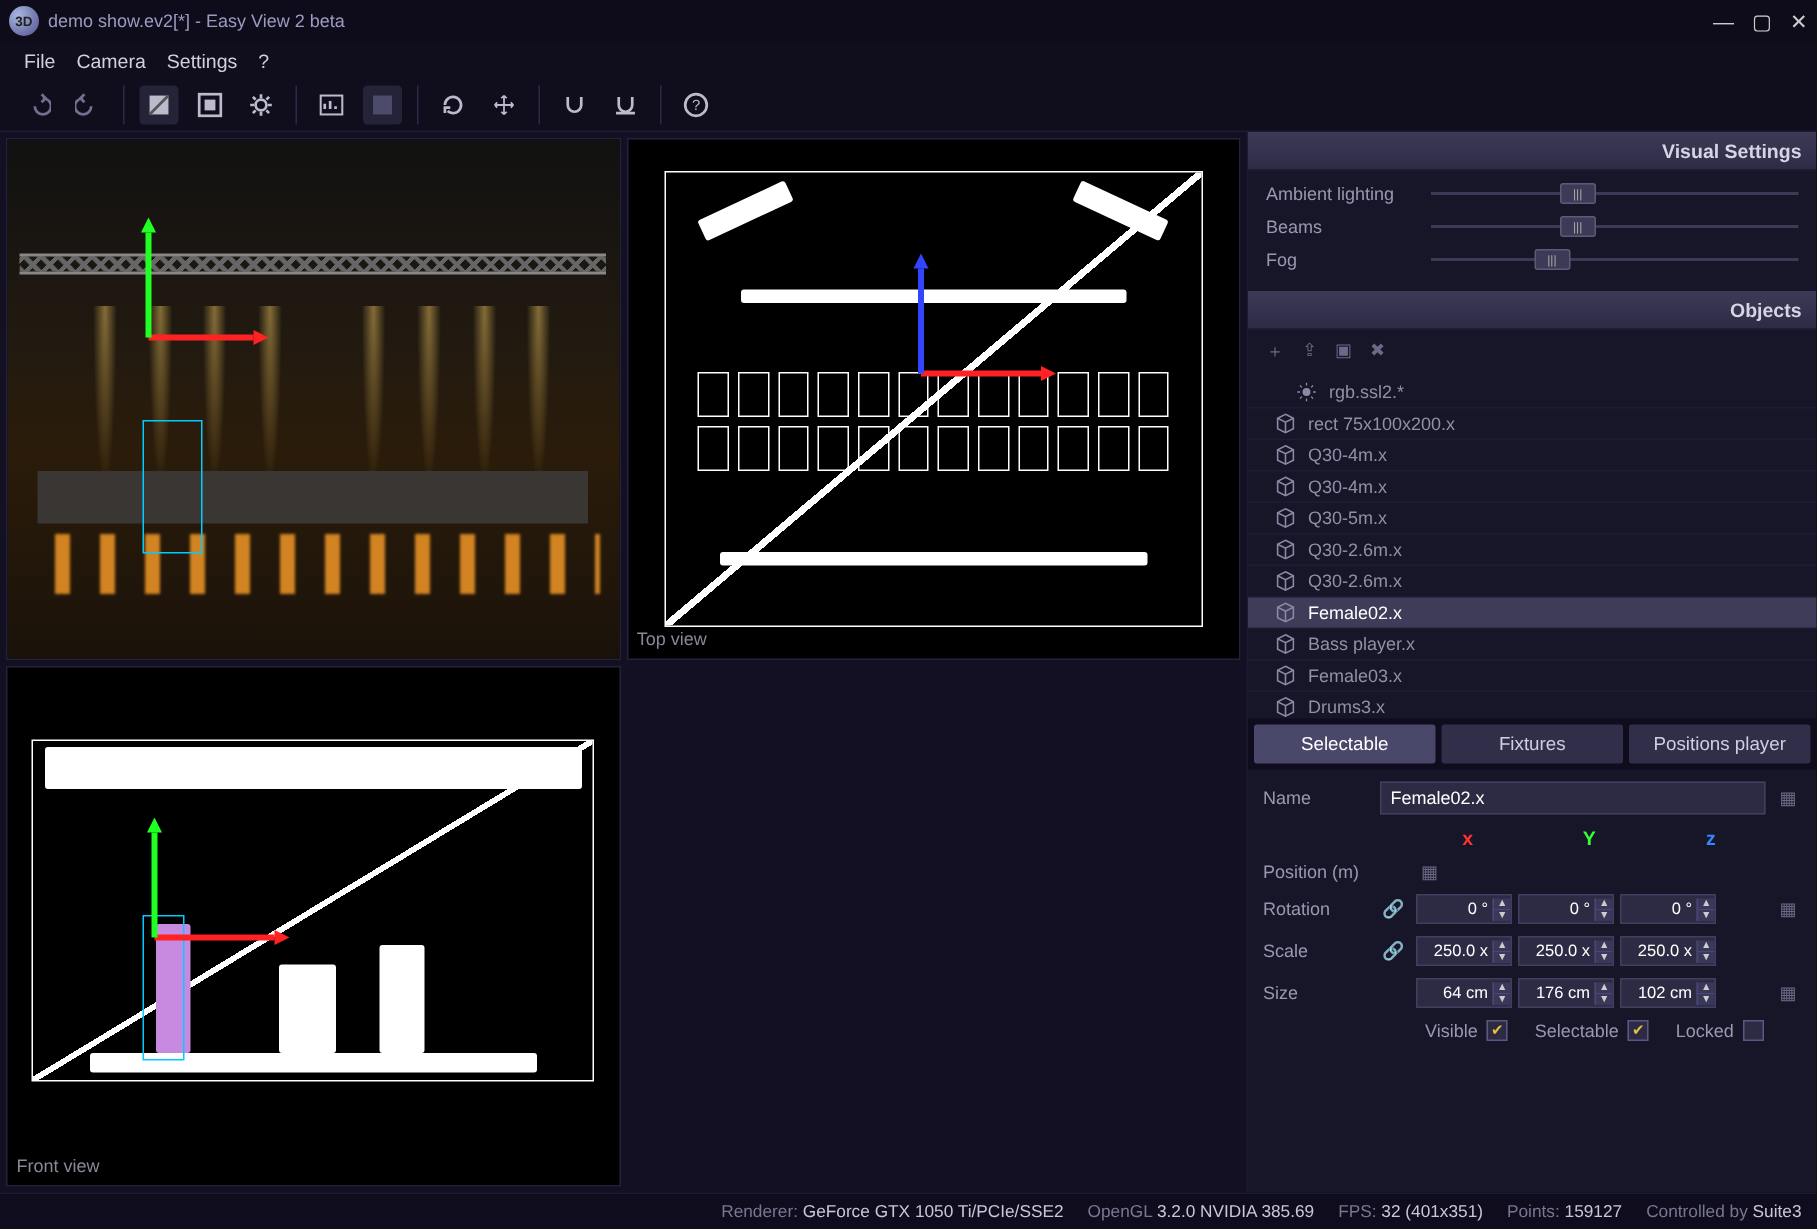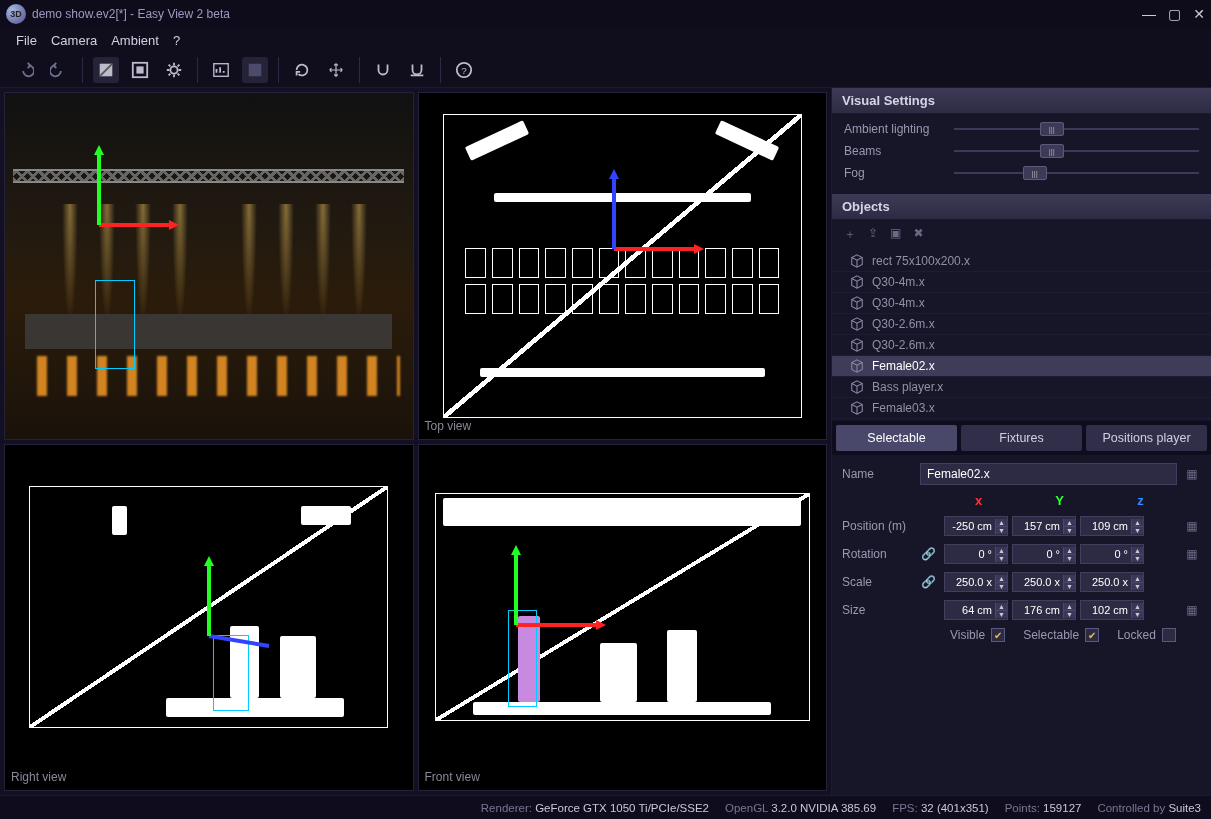--- a/index.html
+++ b/index.html
@@ -158,20 +158,21 @@
     border-left: 1px solid #1c1a30;
     overflow: hidden;
   }
   .panel-header {
     background: linear-gradient(to bottom, #3c3a56, #2d2b44);
     color: #d5d5e8;
     font-weight: 600;
     font-size: 13px;
     padding: 5px 10px;
     border-bottom: 1px solid #1c1a30;
+    text-align: right;
   }
 
   .vsettings { padding: 4px 0 10px; }
   .slider-row {
     display: flex; align-items: center;
     padding: 4px 12px;
     gap: 10px;
   }
   .slider-row .label { width: 100px; color: #9898b0; }
   .slider {
@@ -273,21 +274,21 @@
   <span>demo show.ev2[*] - Easy View 2 beta</span>
   <div class="spacer"></div>
   <span class="winbtn">—</span>
   <span class="winbtn">▢</span>
   <span class="winbtn">✕</span>
 </div>
 
 <div class="menubar">
   <span>File</span>
   <span>Camera</span>
-  <span>Ambient</span>
+  <span>Settings</span>
   <span>?</span>
 </div>
 
 <div class="toolbar">
   <div class="tbtn">
       <svg viewBox="0 0 20 20">
         <path d="M14 5a6 6 0 11-6 6" fill="none" stroke="#707090" stroke-width="2"></path>
         <path d="M13 2l3 3-3 3" fill="none" stroke="#707090" stroke-width="2"></path>
       </svg>
     </div>
@@ -428,39 +429,20 @@
         <svg width="10" height="10">
             <line x1="0" y1="0" x2="80" y2="0" stroke="#ff2222" stroke-width="4"></line>
             <polygon points="80,-5 90,0 80,5" fill="#ff2222"></polygon>
             <line x1="0" y1="0" x2="0" y2="-70" stroke="#3344ff" stroke-width="4"></line>
             <polygon points="-5,-70 0,-80 5,-70" fill="#3344ff"></polygon>
           </svg>
       </div>
       <div class="vplabel">Top view</div>
     </div>
 
-    <div class="viewport">
-      <div class="wire" style="inset:12% 6% 18% 6%;">
-        <div style="position:absolute; inset:0; background:linear-gradient(to bottom right, transparent 49.5%, #fff 49.5%, #fff 50.5%, transparent 50.5%);"></div>
-        <div class="silh" style="left:38%; bottom:4%; width:50%; height:8%;"></div>
-        <div class="silh" style="left:56%; bottom:12%; width:8%; height:30%;"></div>
-        <div class="silh" style="left:70%; bottom:12%; width:10%; height:26%;"></div>
-        <div class="silh" style="left:23%; top:8%; width:4%; height:12%;"></div>
-        <div class="silh" style="left:76%; top:8%; width:14%; height:8%;"></div>
-      </div>
-      <div class="sel-box" style="left:51%; top:55%; width:9%; height:22%;"></div>
-      <div class="gizmo right">
-        <svg width="10" height="10">
-            <line x1="0" y1="0" x2="60" y2="10" stroke="#3344ff" stroke-width="4"></line>
-            <line x1="0" y1="0" x2="0" y2="-70" stroke="#22ff22" stroke-width="4"></line>
-            <polygon points="-5,-70 0,-80 5,-70" fill="#22ff22"></polygon>
-          </svg>
-      </div>
-      <div class="vplabel">Right view</div>
-    </div>
 
     <div class="viewport">
       <div class="wire" style="inset:14% 4% 20% 4%;">
         <div style="position:absolute; inset:0; background:linear-gradient(to bottom right, transparent 49.5%, #fff 49.5%, #fff 50.5%, transparent 50.5%);"></div>
         <div class="silh" style="left:2%; top:2%; width:96%; height:12%;"></div>
         <div class="silh" style="left:10%; bottom:2%; width:80%; height:6%;"></div>
         <div class="silh" style="left:22%; bottom:8%; width:6%; height:38%; background:#c88ae0;"></div>
         <div class="silh" style="left:44%; bottom:8%; width:10%; height:26%;"></div>
         <div class="silh" style="left:62%; bottom:8%; width:8%; height:32%;"></div>
       </div>
@@ -506,20 +488,29 @@
 
     <div class="panel-header">Objects</div>
     <div class="objects-tools">
       <span>＋</span>
       <span>⇪</span>
       <span>▣</span>
       <span>✖</span>
     </div>
     <div class="objlist" id="objlist">
         <div class="objitem">
+          <span class="cube-ico indent">
+            <svg viewBox="0 0 16 16" width="14" height="14">
+              <circle cx="8" cy="8" r="3" fill="#8a8aa6"></circle>
+              <path d="M8 1v2M8 13v2M1 8h2M13 8h2M3 3l1.5 1.5M11.5 11.5L13 13M13 3l-1.5 1.5M4.5 11.5L3 13" stroke="#8a8aa6"></path>
+            </svg>
+          </span>
+          <span>rgb.ssl2.*</span>
+        </div>
+        <div class="objitem">
           <span class="cube-ico">
             <svg viewBox="0 0 16 16" width="14" height="14">
               <path d="M8 1l6 3v8l-6 3-6-3V4z" fill="none" stroke="#8a8aa6" stroke-width="1.2"></path>
               <path d="M2 4l6 3 6-3M8 7v8" stroke="#8a8aa6" stroke-width="1.2" fill="none"></path>
             </svg>
           </span>
           <span>rect 75x100x200.x</span>
         </div>
         <div class="objitem">
           <span class="cube-ico">
@@ -539,20 +530,29 @@
           </span>
           <span>Q30-4m.x</span>
         </div>
         <div class="objitem">
           <span class="cube-ico">
             <svg viewBox="0 0 16 16" width="14" height="14">
               <path d="M8 1l6 3v8l-6 3-6-3V4z" fill="none" stroke="#8a8aa6" stroke-width="1.2"></path>
               <path d="M2 4l6 3 6-3M8 7v8" stroke="#8a8aa6" stroke-width="1.2" fill="none"></path>
             </svg>
           </span>
+          <span>Q30-5m.x</span>
+        </div>
+        <div class="objitem">
+          <span class="cube-ico">
+            <svg viewBox="0 0 16 16" width="14" height="14">
+              <path d="M8 1l6 3v8l-6 3-6-3V4z" fill="none" stroke="#8a8aa6" stroke-width="1.2"></path>
+              <path d="M2 4l6 3 6-3M8 7v8" stroke="#8a8aa6" stroke-width="1.2" fill="none"></path>
+            </svg>
+          </span>
           <span>Q30-2.6m.x</span>
         </div>
         <div class="objitem">
           <span class="cube-ico">
             <svg viewBox="0 0 16 16" width="14" height="14">
               <path d="M8 1l6 3v8l-6 3-6-3V4z" fill="none" stroke="#8a8aa6" stroke-width="1.2"></path>
               <path d="M2 4l6 3 6-3M8 7v8" stroke="#8a8aa6" stroke-width="1.2" fill="none"></path>
             </svg>
           </span>
           <span>Q30-2.6m.x</span>
@@ -576,20 +576,29 @@
           <span>Bass player.x</span>
         </div>
         <div class="objitem">
           <span class="cube-ico">
             <svg viewBox="0 0 16 16" width="14" height="14">
               <path d="M8 1l6 3v8l-6 3-6-3V4z" fill="none" stroke="#8a8aa6" stroke-width="1.2"></path>
               <path d="M2 4l6 3 6-3M8 7v8" stroke="#8a8aa6" stroke-width="1.2" fill="none"></path>
             </svg>
           </span>
           <span>Female03.x</span>
+        </div>
+        <div class="objitem">
+          <span class="cube-ico">
+            <svg viewBox="0 0 16 16" width="14" height="14">
+              <path d="M8 1l6 3v8l-6 3-6-3V4z" fill="none" stroke="#8a8aa6" stroke-width="1.2"></path>
+              <path d="M2 4l6 3 6-3M8 7v8" stroke="#8a8aa6" stroke-width="1.2" fill="none"></path>
+            </svg>
+          </span>
+          <span>Drums3.x</span>
         </div>
       </div>
 
     <div class="tabs">
       <div class="tab active">Selectable</div>
       <div class="tab">Fixtures</div>
       <div class="tab">Positions player</div>
     </div>
 
     <div class="properties">
@@ -604,43 +613,20 @@
         <span class="link-icon"></span>
         <span class="ax x">x</span>
         <span class="ax y">Y</span>
         <span class="ax z">z</span>
         <span style="width:18px"></span>
       </div>
 
       <div class="prop-row">
         <span class="plabel">Position (m)</span>
         <span class="link-icon"></span>
-        <div class="triple">
-          <div class="num">
-              <input value="-250 cm" style="">
-              <div class="spin">
-                <div>▲</div>
-                <div>▼</div>
-              </div>
-            </div>
-          <div class="num">
-              <input value="157 cm" style="">
-              <div class="spin">
-                <div>▲</div>
-                <div>▼</div>
-              </div>
-            </div>
-          <div class="num">
-              <input value="109 cm" style="">
-              <div class="spin">
-                <div>▲</div>
-                <div>▼</div>
-              </div>
-            </div>
-        </div>
         <span class="link-icon">▦</span>
       </div>
 
       <div class="prop-row">
         <span class="plabel">Rotation</span>
         <span class="link-icon">🔗</span>
         <div class="triple">
           <div class="num">
               <input value="0 °" style="">
               <div class="spin">

